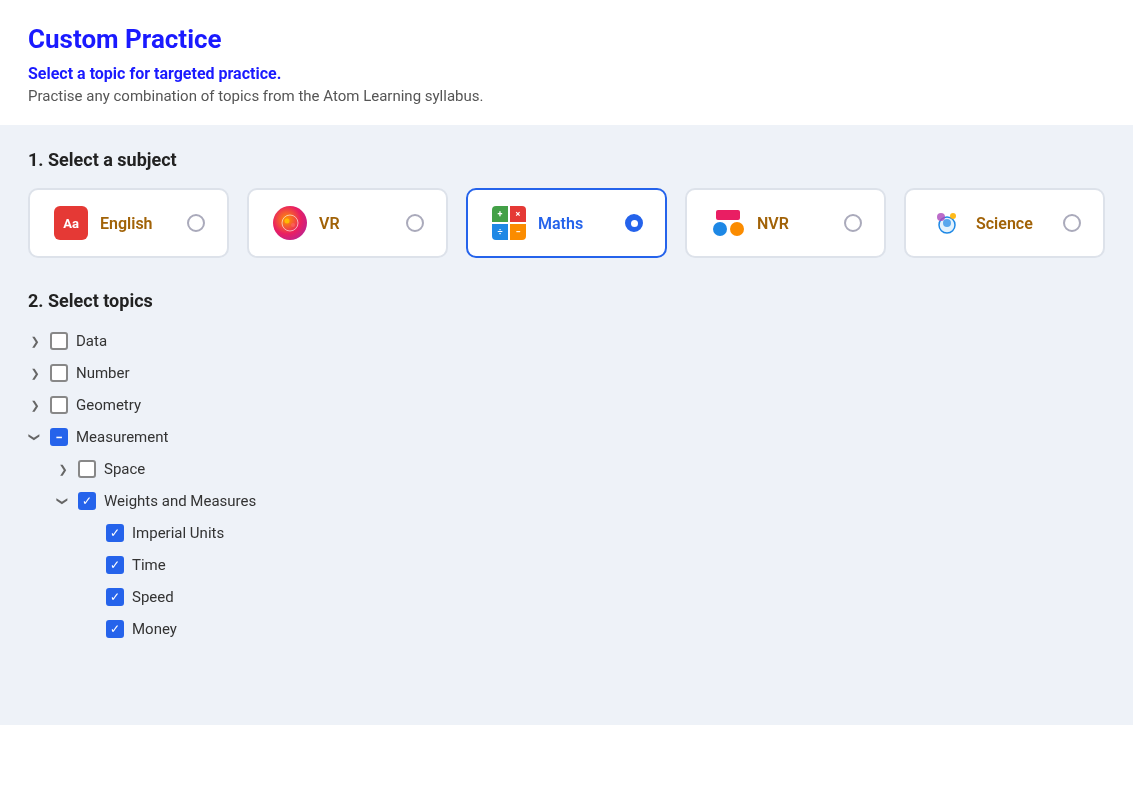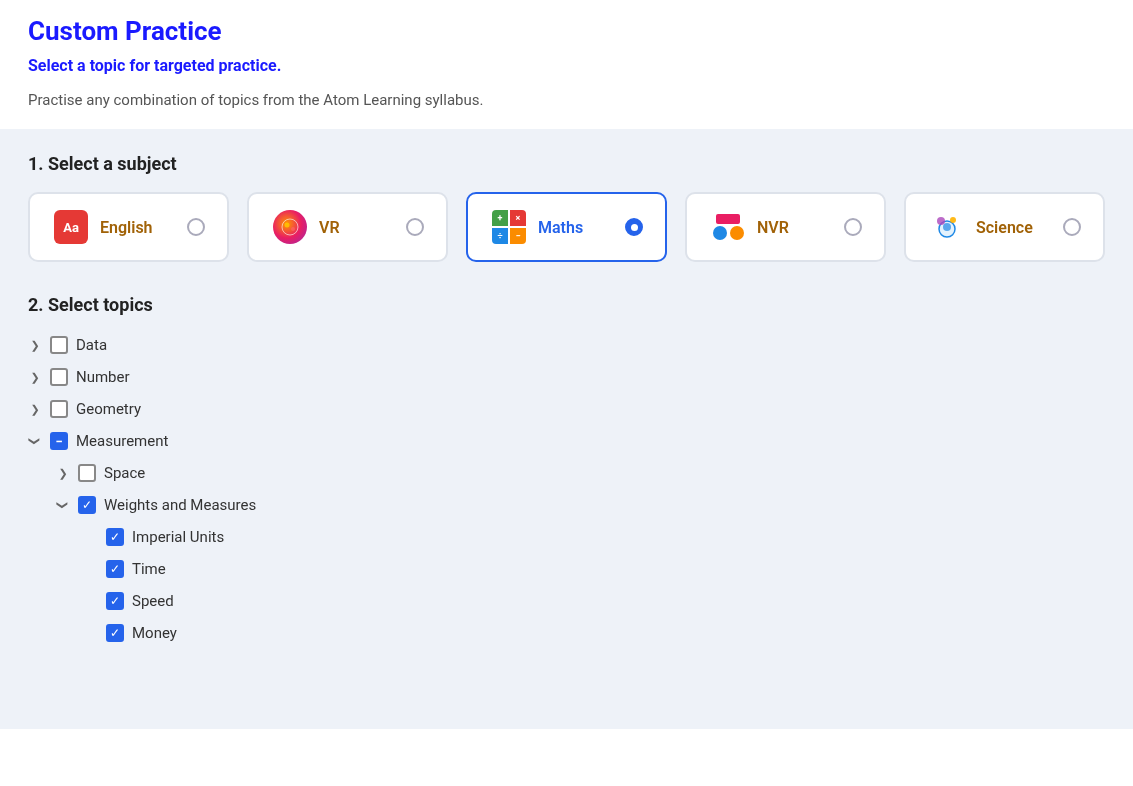--- a/index.html
+++ b/index.html
@@ -4,35 +4,35 @@
   <style>
     * { box-sizing: border-box; margin: 0; padding: 0; }
     body {
       font-family: -apple-system, BlinkMacSystemFont, 'Segoe UI', Roboto, sans-serif;
       background: #fff;
       color: #333;
     }
 
     .top-section {
       background: #fff;
-      padding: 16px 28px 20px 28px;
+      padding: 24px 28px 20px 28px;
     }
 
     .page-title {
       font-size: 26px;
       font-weight: 700;
       color: #1a1aff;
       margin-bottom: 10px;
     }
 
     .subtitle {
       font-size: 16px;
       font-weight: 700;
       color: #1a1aff;
-      margin-bottom: 16px;
+      margin-bottom: 4px;
     }
 
     .description {
       font-size: 15px;
       color: #555;
     }
 
     .main-content {
       background: #eef2f8;
       min-height: 600px;

